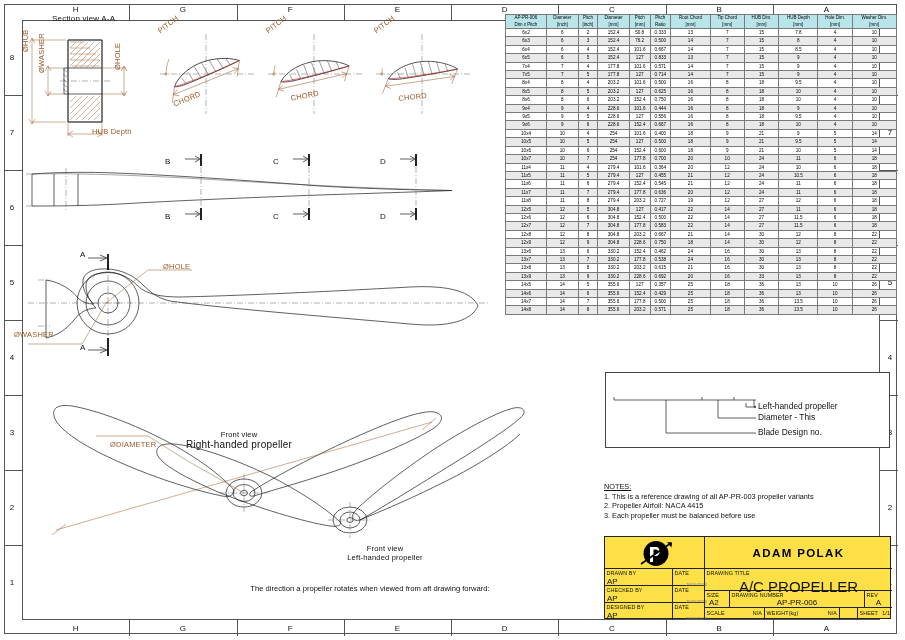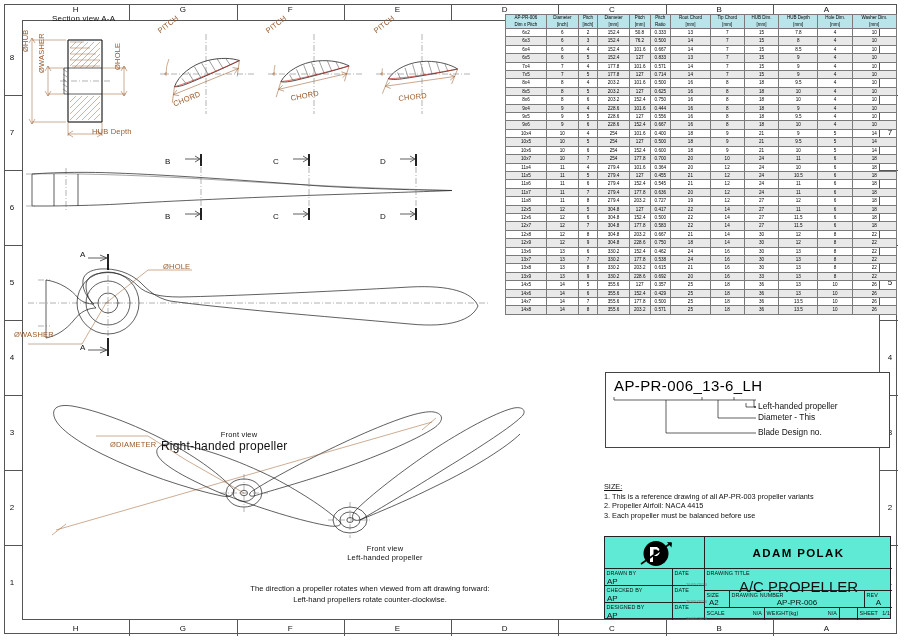--- a/index.html
+++ b/index.html
@@ -43,21 +43,21 @@
   .box{position:absolute;border:.8px solid #444;box-sizing:border-box;background:#fff;}
   #name-box{left:605px;top:372px;width:285px;height:76px;}
   #name-title{position:absolute;left:8px;top:4px;font-size:15px;letter-spacing:.4px;}
   .namecall{position:absolute;font-size:8.4px;color:#111;white-space:nowrap;}
 
   
   #notes{position:absolute;left:604px;top:482px;font-size:7.3px;line-height:9.6px;color:#111;}
   #notes .hd{text-decoration:underline;}
 
   
-  #tb{position:absolute;left:604px;top:536px;width:287px;height:83px;border:1.1px solid #222;box-sizing:border-box;background:#5eead4;}
+  #tb{position:absolute;left:604px;top:536px;width:287px;height:83px;border:1.1px solid #222;box-sizing:border-box;background:#fde047;}
   #tb .cell{position:absolute;box-sizing:border-box;border-right:.8px solid #222;border-bottom:.8px solid #222;}
   #tb .cap{position:absolute;font-size:5.4px;color:#111;left:1.5px;top:.5px;letter-spacing:.1px;}
   #tb .val{position:absolute;font-size:8px;color:#111;left:2px;top:8px;}
   #tb .valc{position:absolute;font-size:8px;color:#111;width:100%;text-align:center;top:7px;}
   #tb .dt{position:absolute;font-size:4.2px;color:#777;left:13px;top:12.5px;}
   #company{position:absolute;font-size:11.5px;font-weight:bold;letter-spacing:1.4px;}
 </style>
 </head>
 <body>
 
@@ -326,27 +326,26 @@
                           C378 104 348 128 334 142 C328 148 330 154 338 152 Z" transform="translate(0,-4)"></path>
       <ellipse class="ln" cx="328" cy="148" rx="17" ry="13"></ellipse>
       <ellipse class="ln" cx="328" cy="148" rx="10" ry="8"></ellipse>
       <ellipse class="ln" cx="328" cy="148" rx="3.2" ry="2.5"></ellipse>
       <path class="ln-ctr" d="M306 148 L350 148 M328 130 L328 166"></path>
     </g>
   </svg>
 
   <div class="lbl lbl-dim" style="left:110px;top:440px;text-align:center;">ØDIAMETER</div>
   <div class="lbl lbl-blk ctr" style="left:179px;top:430px;width:120px;font-size:7.5px;">Front view</div>
-  <div class="lbl lbl-blk ctr" style="left:161px;top:439px;width:120px;font-size:12px;">Right-handed propeller</div>
+  <div class="lbl lbl-blk ctr" style="left:179px;top:439px;width:120px;font-size:10px;">Right-handed propeller</div>
   <div class="lbl lbl-blk ctr" style="left:330px;top:544px;width:110px;font-size:7.5px;">Front view</div>
   <div class="lbl lbl-blk ctr" style="left:330px;top:553px;width:110px;font-size:7.5px;">Left-handed propeller</div>
 
   <div id="rot-note" style="position:absolute;left:160px;top:584px;width:420px;text-align:center;font-size:7.6px;line-height:10.5px;color:#111;">
       <div>The direction a propeller rotates when viewed from aft drawing forward:</div>
-      <div>Left-hand propellers rotate counter-clockwise.</div>
     </div>
 
   <table id="spec-table">
     <thead>
         <tr>
           <th>
             <div>AP-PR-006</div>
             <div>Dim x Pitch</div>
           </th>
           <th>
@@ -869,40 +868,39 @@
           <td>18</td>
           <td>36</td>
           <td>13.5</td>
           <td>10</td>
           <td>26</td>
         </tr>
       </tbody>
   </table>
 
   <div class="box" id="name-box">
-    <div id="name-title">AP-PR-006_13-6_LH</div>
     <svg style="left:0;top:0;" width="285" height="76" viewBox="0 0 285 76">
       <path class="ln" d="M8 27 L150 27"></path>
       <path class="ln" d="M8 27 L8 24"></path>
       <path class="ln" d="M60 27 L60 60 L150 60"></path>
       <path class="ln" d="M96 27 L96 24"></path>
       <path class="ln" d="M112 27 L112 45 L150 45"></path>
       <path class="ln" d="M128 27 L128 24"></path>
       <path class="ln" d="M148 27 L148 34 L150 34"></path>
       <path class="ln" d="M148 34 L150 34"></path>
       <path class="ln" d="M140 34 L150 34"></path>
       <path class="ln" d="M140 30 L140 34"></path>
     </svg>
     <div class="namecall" style="left:152px;top:28px;">Left-handed propeller</div>
     <div class="namecall" style="left:152px;top:39px;">Diameter - This</div>
     <div class="namecall" style="left:152px;top:54px;">Blade Design no.</div>
   </div>
 
   <div id="notes">
-    <div class="hd">SIZE:</div>
+    <div class="hd">NOTES:</div>
     <div>1. This is a reference drawing of all AP-PR-003 propeller variants</div>
     <div>2. Propeller Airfoil: NACA 4415</div>
     <div>3. Each propeller must be balanced before use</div>
   </div>
 
   <div id="tb">
 
     <div class="cell" style="left:0;top:0;width:100px;height:32px;">
       <svg style="left:32px;top:1.5px;" width="38" height="29" viewBox="0 0 38 29">
         <circle cx="19" cy="14.5" r="12.5" fill="#000"></circle>

